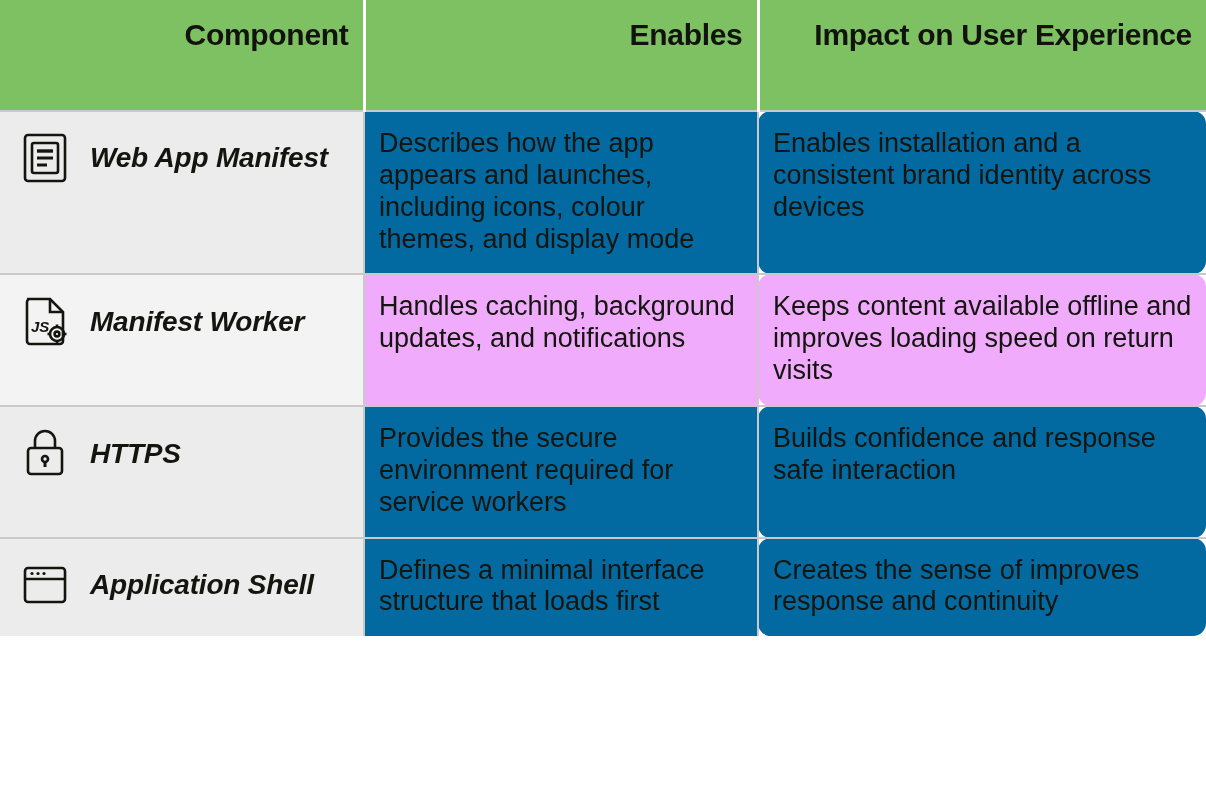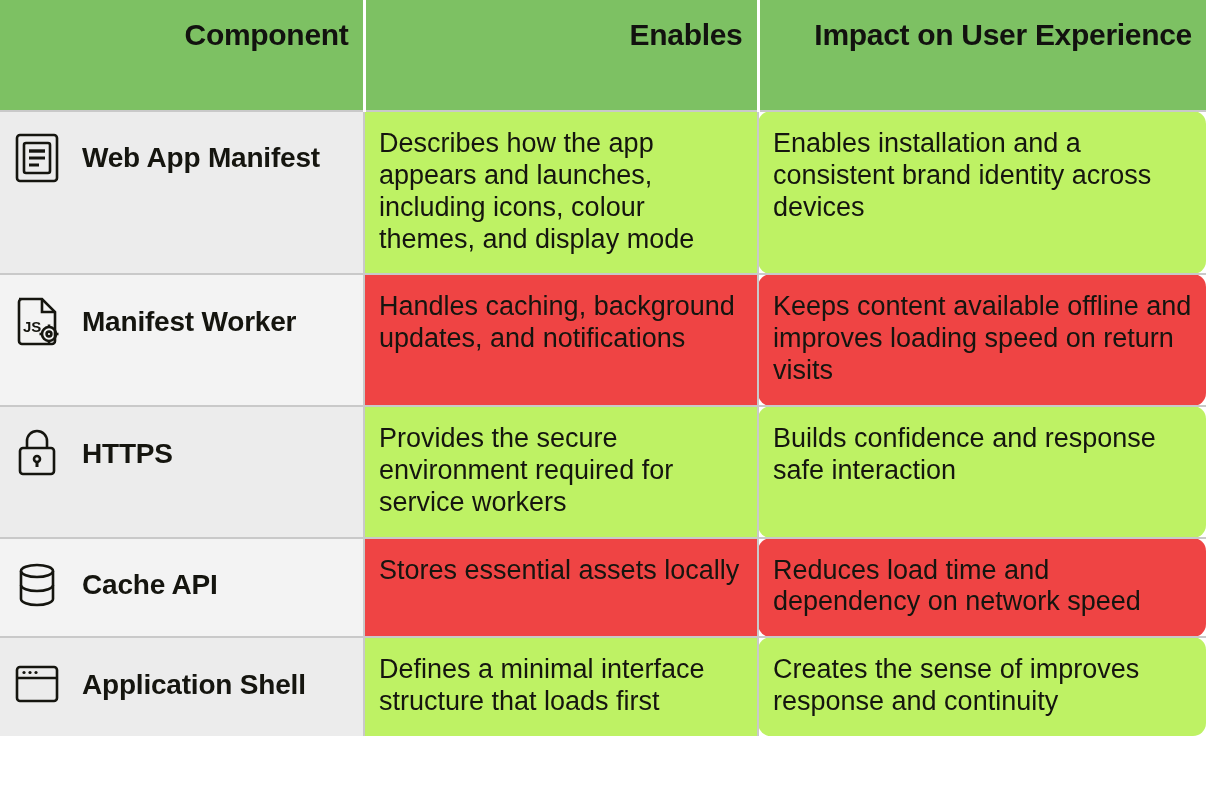--- a/index.html
+++ b/index.html
@@ -44,27 +44,28 @@
     border-top: 2px solid #c9c9c9;
     border-right: 2px solid #c9c9c9;
     font-size: 27px;
     line-height: 1.18;
     color: #15150f;
   }
   tbody td:last-child { border-right: none; border-radius: 13px; }
 
   tbody tr.alt td.cell-component { background: #ececec; }
   tbody tr.alt td.cell-purpose,
-  tbody tr.alt td.cell-impact { background: #bef264; margin-top: 16px; }
+  tbody tr.alt td.cell-impact { background: #0369a1; margin-top: 16px; }
   tbody tr.norm td.cell-component { background: #f3f3f3; margin-left: 24px; }
   tbody tr.norm td.cell-purpose,
-  tbody tr.norm td.cell-impact { background: #ef4444; }
+  tbody tr.norm td.cell-impact { background: #f0abfc; }
 
   .cell-component {
-    padding-left: 8px;
+    padding-left: 16px;
+    font-style: italic;
   }
   .comp-inner {
     display: flex;
     align-items: center;
     gap: 16px;
     min-height: 60px;
   }
   .comp-label {
     font-weight: bold;
     font-size: 28px;
@@ -151,36 +152,20 @@
               <line x1="29" y1="37" x2="29" y2="43" stroke-width="3"></line>
             </svg>
           </span>
           <span class="comp-label">HTTPS</span>
         </div>
       </td>
       <td class="cell-purpose">Provides the secure environment required for service workers</td>
       <td class="cell-impact">Builds confidence and response safe interaction</td>
     </tr>
 
-    <tr class="norm">
-      <td class="cell-component">
-        <div class="comp-inner">
-          <span class="icon">
-            <svg viewBox="0 0 58 58" width="58" height="58" fill="none" stroke="#15150f" stroke-width="2.6">
-              <ellipse cx="29" cy="15" rx="16" ry="6"></ellipse>
-              <path d="M13 15 v28 c0 3.3 7.2 6 16 6 s16 -2.7 16 -6 v-28"></path>
-              <path d="M13 29 c0 3.3 7.2 6 16 6 s16 -2.7 16 -6"></path>
-            </svg>
-          </span>
-          <span class="comp-label">Cache API</span>
-        </div>
-      </td>
-      <td class="cell-purpose">Stores essential assets locally</td>
-      <td class="cell-impact">Reduces load time and dependency on network speed</td>
-    </tr>
 
     <tr class="alt">
       <td class="cell-component">
         <div class="comp-inner">
           <span class="icon">
             <svg viewBox="0 0 58 58" width="58" height="58" fill="none" stroke="#15150f" stroke-width="2.6">
               <rect x="9" y="12" width="40" height="34" rx="3"></rect>
               <line x1="9" y1="23" x2="49" y2="23"></line>
               <circle cx="16" cy="17.5" r="1.6" fill="#15150f" stroke="none"></circle>
               <circle cx="22" cy="17.5" r="1.6" fill="#15150f" stroke="none"></circle>

